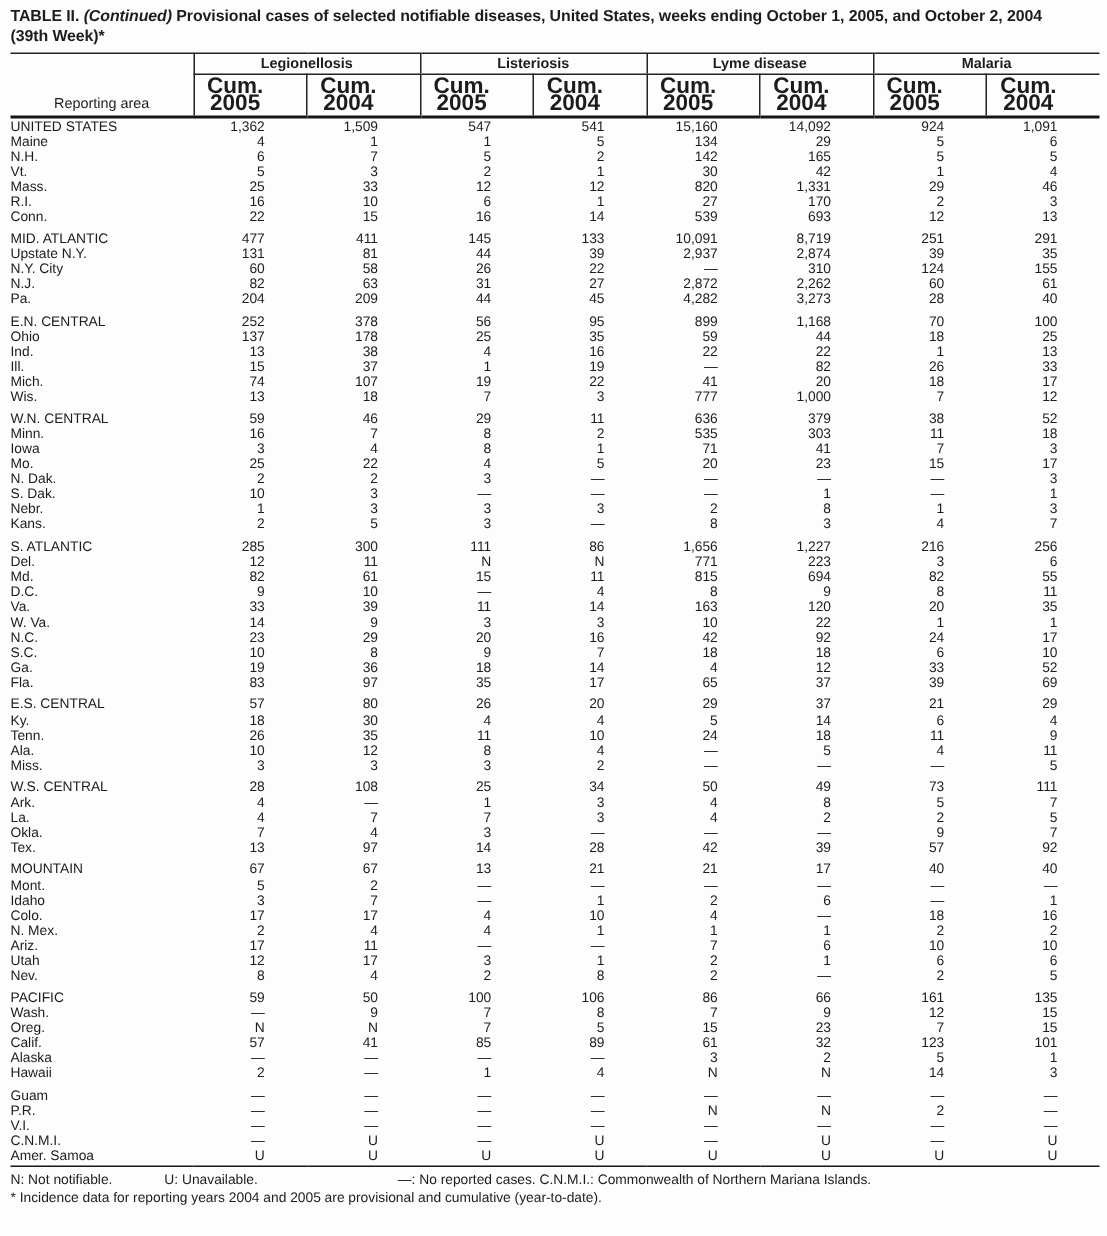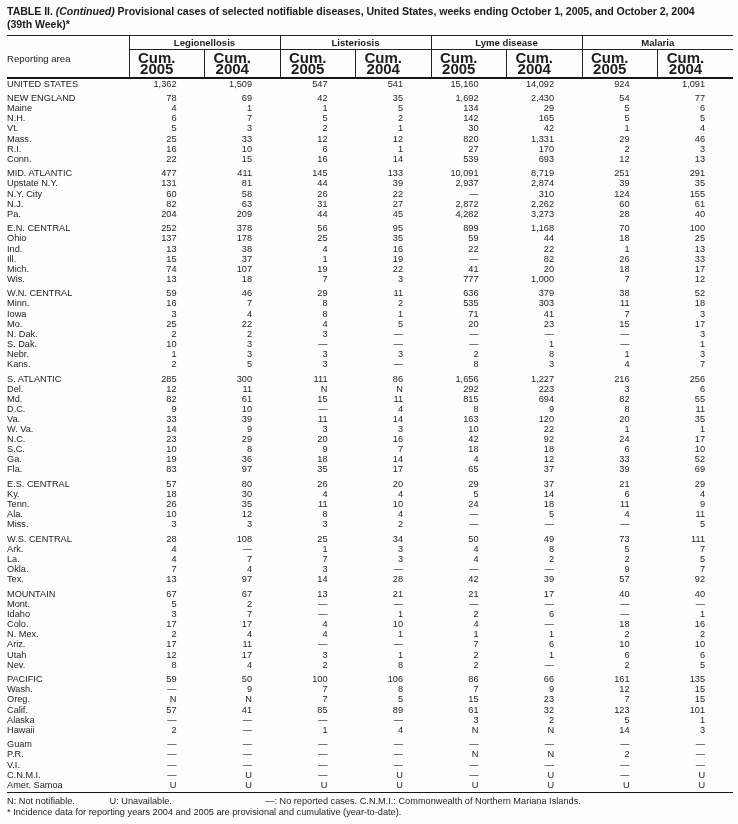--- a/index.html
+++ b/index.html
@@ -19,21 +19,21 @@
     font-size:9.6px;font-weight:700;text-align:center;padding:1px 0;
   }
   thead .group-row td.corner{border-top:1.2px solid #222;}
   thead .col-row th{
     border-left:1.2px solid #222;font-size:15px;font-weight:700;text-align:center;
     padding:2px 0 3px;vertical-align:bottom;
   }
   thead .col-row th div{line-height:11px;padding-right:20px;}
   thead .col-row th,thead .col-row td{border-bottom:2px solid #161616;}
   thead .col-row td.area-label{
-    text-align:left;vertical-align:bottom;font-size:9.6px;font-weight:400;padding-bottom:13px;
+    text-align:center;vertical-align:bottom;font-size:9.6px;font-weight:400;padding-bottom:2px;
   }
   tbody td{font-size:9.2px;line-height:10.1px;padding:0;white-space:nowrap;}
   tbody td.val{text-align:right;padding-right:28px;}
   tbody td.area{text-align:left;}
   tbody tr.sec-gap td{padding-top:4.5px;}
   tbody tr:last-child td{padding-bottom:2px;}
   .footnotes{width:726px;font-size:9.2px;line-height:11.6px;padding-top:3px;}
   .legend span{display:inline-block;vertical-align:top;}
   .legend .l0{width:100px;}
   .legend .l1{width:105px;}
@@ -113,31 +113,20 @@
           <td class="area">UNITED STATES</td>
           <td class="val">1,362</td>
           <td class="val">1,509</td>
           <td class="val">547</td>
           <td class="val">541</td>
           <td class="val">15,160</td>
           <td class="val">14,092</td>
           <td class="val">924</td>
           <td class="val">1,091</td>
         </tr>
-        <tr class="sec-gap">
-          <td class="area">NEW ENGLAND</td>
-          <td class="val">78</td>
-          <td class="val">69</td>
-          <td class="val">42</td>
-          <td class="val">35</td>
-          <td class="val">1,692</td>
-          <td class="val">2,430</td>
-          <td class="val">54</td>
-          <td class="val">77</td>
-        </tr>
         <tr>
           <td class="area">Maine</td>
           <td class="val">4</td>
           <td class="val">1</td>
           <td class="val">1</td>
           <td class="val">5</td>
           <td class="val">134</td>
           <td class="val">29</td>
           <td class="val">5</td>
           <td class="val">6</td>
@@ -416,21 +405,21 @@
           <td class="val">1,227</td>
           <td class="val">216</td>
           <td class="val">256</td>
         </tr>
         <tr>
           <td class="area">Del.</td>
           <td class="val">12</td>
           <td class="val">11</td>
           <td class="val">N</td>
           <td class="val">N</td>
-          <td class="val">292</td>
+          <td class="val">771</td>
           <td class="val">223</td>
           <td class="val">3</td>
           <td class="val">6</td>
         </tr>
         <tr>
           <td class="area">Md.</td>
           <td class="val">82</td>
           <td class="val">61</td>
           <td class="val">15</td>
           <td class="val">11</td>

